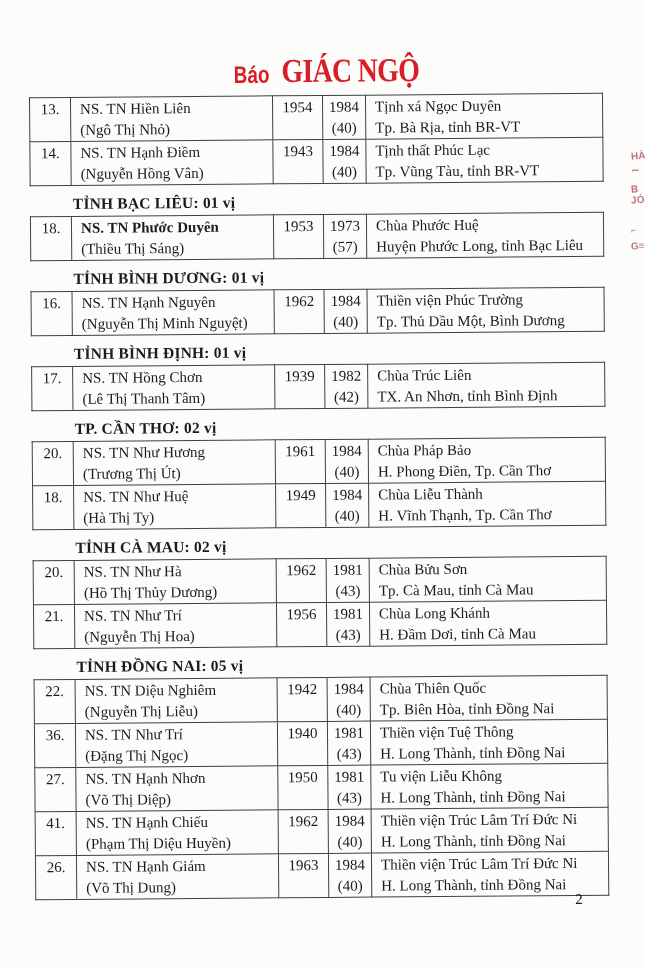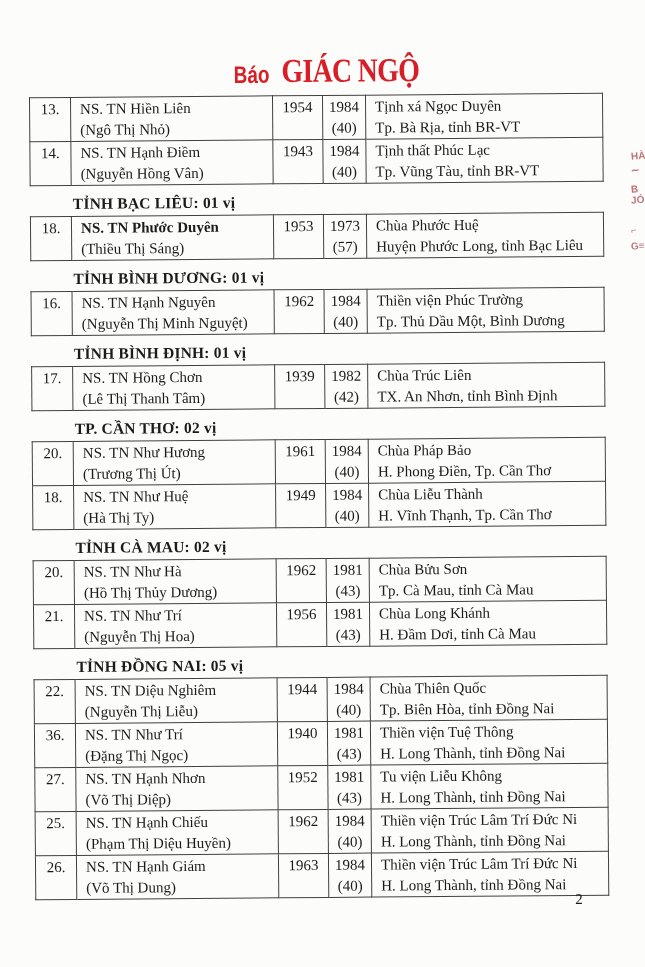--- a/index.html
+++ b/index.html
@@ -389,21 +389,21 @@
       <tbody>
   <tr>
     <td class="c-no">
       <span>22.</span>
     </td>
     <td class="c-name">
       <div>NS. TN Diệu Nghiêm</div>
       <div>(Nguyễn Thị Liễu)</div>
     </td>
     <td class="c-year">
-      <span>1944</span>
+      <span>1942</span>
     </td>
     <td class="c-ord">
       <div>1984</div>
       <div>(40)</div>
     </td>
     <td class="c-temple">
       <div>Chùa Thiên Quốc</div>
       <div>Tp. Biên Hòa, tỉnh Đồng Nai</div>
     </td>
   </tr>
@@ -431,35 +431,35 @@
 
   <tr>
     <td class="c-no">
       <span>27.</span>
     </td>
     <td class="c-name">
       <div>NS. TN Hạnh Nhơn</div>
       <div>(Võ Thị Diệp)</div>
     </td>
     <td class="c-year">
-      <span>1952</span>
+      <span>1950</span>
     </td>
     <td class="c-ord">
       <div>1981</div>
       <div>(43)</div>
     </td>
     <td class="c-temple">
       <div>Tu viện Liễu Không</div>
       <div>H. Long Thành, tỉnh Đồng Nai</div>
     </td>
   </tr>
 
   <tr>
     <td class="c-no">
-      <span>25.</span>
+      <span>41.</span>
     </td>
     <td class="c-name">
       <div>NS. TN Hạnh Chiếu</div>
       <div>(Phạm Thị Diệu Huyền)</div>
     </td>
     <td class="c-year">
       <span>1962</span>
     </td>
     <td class="c-ord">
       <div>1984</div>

